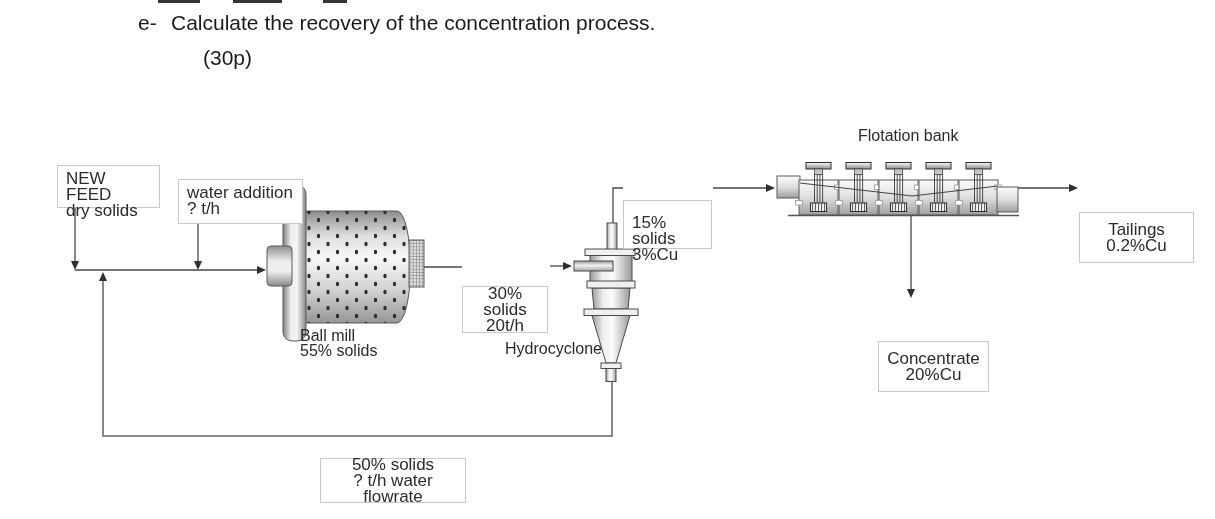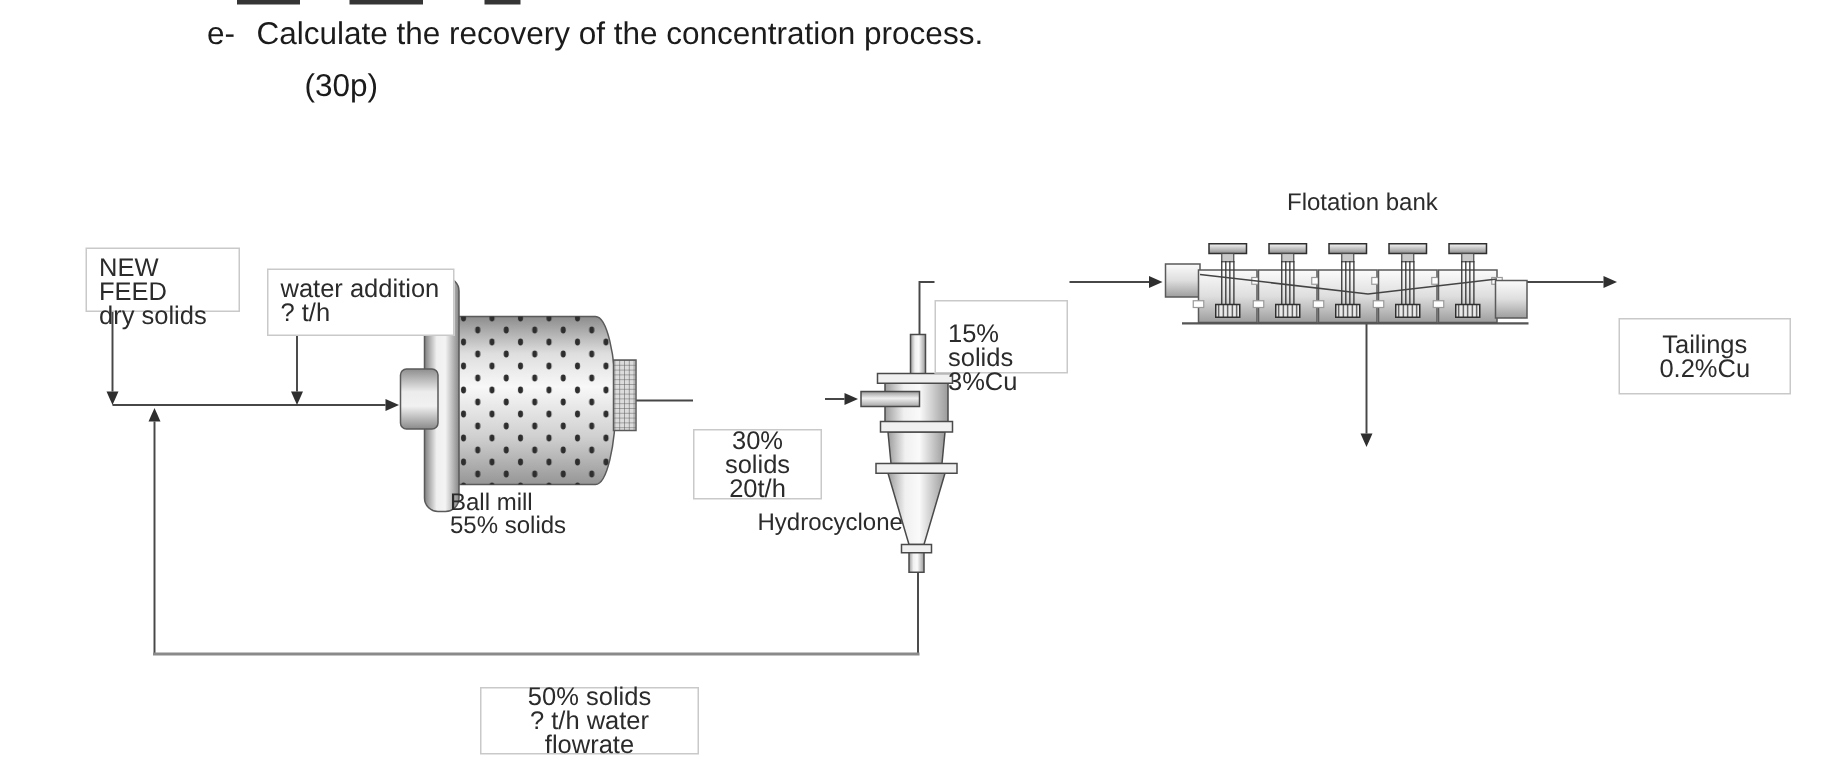--- a/index.html
+++ b/index.html
@@ -183,20 +183,24 @@
   <div class="sbox left" style="left:623px;top:162px;width:89px;height:49px;padding-top:14px;">
     <div>15% solids</div>
     <div>3%Cu</div>
   </div>
 
   <div class="sbox center" style="left:1079px;top:174px;width:115px;height:51px;">
     <div>Tailings</div>
     <div>0.2%Cu</div>
   </div>
 
+  <div class="sbox center" style="left:878px;top:303px;width:111px;height:51px;">
+    <div>Concentrate</div>
+    <div>20%Cu</div>
+  </div>
 
   <div class="sbox center" style="left:320px;top:420px;width:146px;height:45px;">
     <div>50% solids</div>
     <div>? t/h water flowrate</div>
   </div>
 
   <div class="flabel center" style="left:300px;top:328px;width:104px;">
     <div>Ball mill</div>
     <div>55% solids</div>
   </div>

